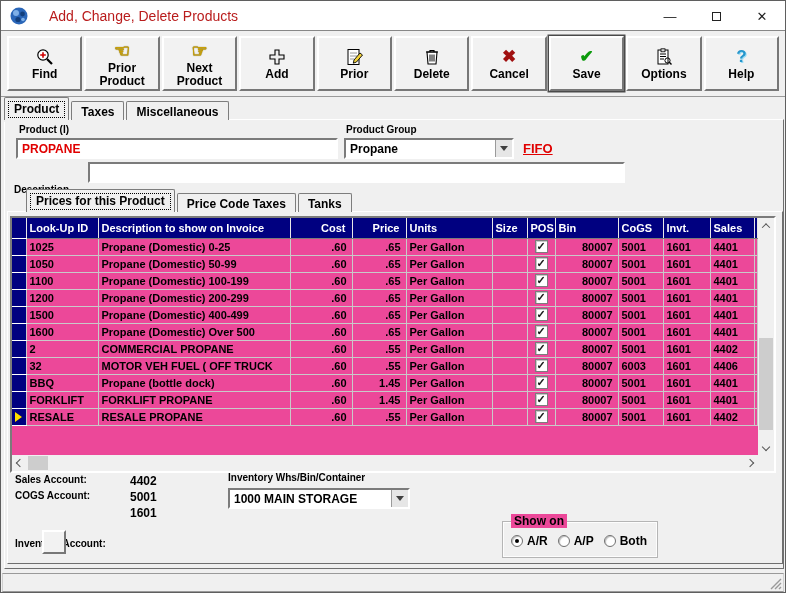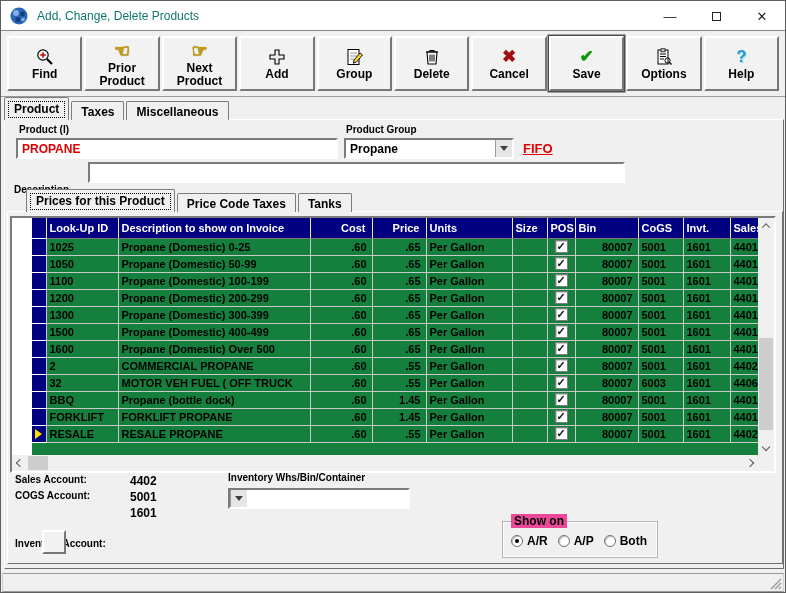--- a/index.html
+++ b/index.html
@@ -5,21 +5,21 @@
   * { box-sizing: border-box; margin: 0; padding: 0; }
   html,body { width:786px; height:593px; }
   body { font-family:"Liberation Sans", sans-serif; background:#cfcfcf; }
   #window { position:relative; width:786px; height:593px; background:#f0f0f0;
             border:1px solid #5f5f5f; overflow:hidden; }
 
   
   #titlebar { position:absolute; left:0; top:0; width:100%; height:30px; background:#ffffff;
               border-bottom:1px solid #888; display:flex; align-items:center; }
   #app-icon { width:20px; height:20px; margin:0 8px 0 8px; }
-  #title-text { font-size:12px; color:#0f766e; }
+  #title-text { font-size:14px; color:#b91c1c;margin-left:12px; }
   #win-controls { position:absolute; right:0; top:0; height:30px; display:flex; }
   .winbtn { width:46px; height:30px; display:flex; align-items:center; justify-content:center;
             font-size:13px; color:#222; }
   .maxbox { width:9px; height:9px; border:1px solid #222; display:inline-block; }
 
   
   #toolbar { position:absolute; left:0; top:31px; width:100%; height:65px; background:#f0f0f0;
              border-bottom:1px solid #9a9a9a; display:flex; gap:2px; padding:4px 6px; }
   .tbtn { width:76px; height:55px; background:#f2f2f2; border:2px solid;
           border-color:#ffffff #777777 #777777 #ffffff;
@@ -60,21 +60,21 @@
   #fifo-badge { left:518px; top:21px; color:#e00000; font-size:13px;text-decoration:underline; }
 
   
   #subtabstrip { position:absolute; left:4px; top:70px; height:22px; display:flex; align-items:flex-end; z-index:3;padding-left:17px; }
   #subframe { position:absolute; left:2px; top:91px; width:776px; height:353px; background:#f0f0f0;
               border:1px solid; border-color:#ffffff #6f6f6f #6f6f6f #ffffff; }
 
   
   #grid { position:absolute; left:2px; top:4px; width:766px; height:257px; background:#fff;
           border:2px solid; border-color:#7b7b7b #ffffff #ffffff #7b7b7b; }
-  #grid-view { position:absolute; left:0; top:0; right:16px; bottom:16px; overflow:hidden; background:#15803d;margin-left:20px; }
+  #grid-view { position:absolute; left:0; top:0; right:16px; bottom:16px; overflow:hidden; background:#ec4899; }
   table { border-collapse:collapse; table-layout:fixed; width:746px; }
   th, td { font-size:11px; font-weight:bold; height:17px; padding:0 3px; white-space:nowrap; overflow:hidden;
            border-right:1px solid #c9c9c9; border-bottom:1px solid #c9c9c9; }
   thead th { background:#000080; color:#fff; height:20px; text-align:left;
              border-right:1px solid #e8e8e8; border-bottom:1px solid #7b7b7b; }
   thead th.c-right { text-align:right; padding-right:6px; }
   td.c-right { text-align:right; padding-right:5px; }
   td.c-center { text-align:center; }
   .c-marker { background:#000080; padding:0; border-bottom:1px solid #fff; position:relative; }
   thead th.c-marker { border-right:1px solid #e8e8e8; }
@@ -170,21 +170,21 @@
       <span>Add</span>
     </div>
     <div class="tbtn">
       <span class="ticon">
         <svg width="20" height="20" viewBox="0 0 20 20">
             <rect x="4" y="2.5" width="11" height="15" fill="#fff" stroke="#000"></rect>
             <path d="M6 6h7M6 9h7M6 12h4" stroke="#9a9a9a"></path>
             <path d="M10 13l6-7 2.5 2-6 7-3.2 1.2z" fill="#f3d23a" stroke="#000" stroke-width="0.9"></path>
           </svg>
       </span>
-      <span>Group</span>
+      <span>Prior</span>
     </div>
     <div class="tbtn">
       <span class="ticon">
         <svg width="18" height="18" viewBox="0 0 18 18">
             <path d="M4 4h10l-1 12H5z" fill="#fff" stroke="#000" stroke-width="1.1"></path>
             <path d="M7 6.5v7M9 6.5v7M11 6.5v7" stroke="#000"></path>
             <path d="M3 4h12M7 4V2.5h4V4" stroke="#000" stroke-width="1.2" fill="none"></path>
           </svg>
       </span>
       <span>Delete</span>
@@ -334,35 +334,20 @@
                   <td></td>
                   <td class="c-center"><span class="gridcheck">✓</span></td>
                   <td class="c-right">80007</td>
                   <td>5001</td>
                   <td>1601</td>
                   <td>4401</td>
                   <td></td>
                 </tr>
                 <tr>
                   <td class="c-marker"></td>
-                  <td>1300</td>
-                  <td>Propane (Domestic) 300-399</td>
-                  <td class="c-right">.60</td>
-                  <td class="c-right">.65</td>
-                  <td>Per Gallon</td>
-                  <td></td>
-                  <td class="c-center"><span class="gridcheck">✓</span></td>
-                  <td class="c-right">80007</td>
-                  <td>5001</td>
-                  <td>1601</td>
-                  <td>4401</td>
-                  <td></td>
-                </tr>
-                <tr>
-                  <td class="c-marker"></td>
                   <td>1500</td>
                   <td>Propane (Domestic) 400-499</td>
                   <td class="c-right">.60</td>
                   <td class="c-right">.65</td>
                   <td>Per Gallon</td>
                   <td></td>
                   <td class="c-center"><span class="gridcheck">✓</span></td>
                   <td class="c-right">80007</td>
                   <td>5001</td>
                   <td>1601</td>
@@ -487,20 +472,21 @@
 
       <span class="lbl" style="left:7px; top:262px;">Sales Account:</span>
       <span class="acct-val" style="left:122px; top:262px;">4402</span>
       <span class="lbl" style="left:7px; top:278px;">COGS Account:</span>
       <span class="acct-val" style="left:122px; top:278px;">5001</span>
       <span class="lbl" style="left:7px; top:286px;margin-top:40px;">Inventory Account:</span>
       <span class="acct-val" style="left:122px; top:294px;">1601</span>
 
       <span class="lbl" style="left:220px; top:260px;">Inventory Whs/Bin/Container</span>
       <div class="combo" id="whs-combo">
+        <span class="cval">1000 MAIN STORAGE</span>
         <span class="cbtn">
             <span class="arr-dn"></span>
           </span>
       </div>
 
       <div id="blank-btn"></div>
 
       <div id="showon-group">
         <span id="showon-legend">Show on</span>
         <div id="radio-row">

